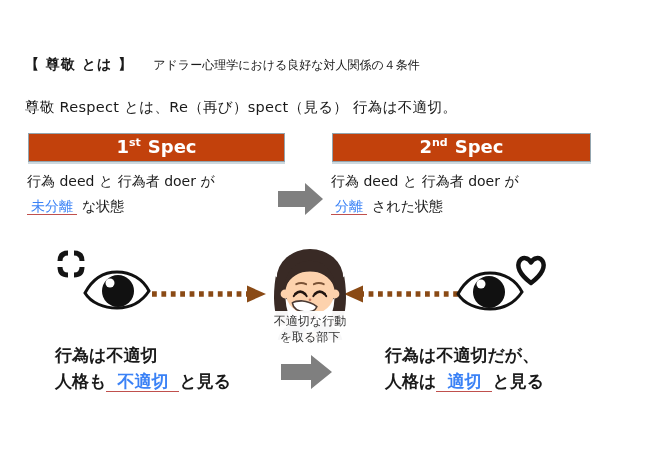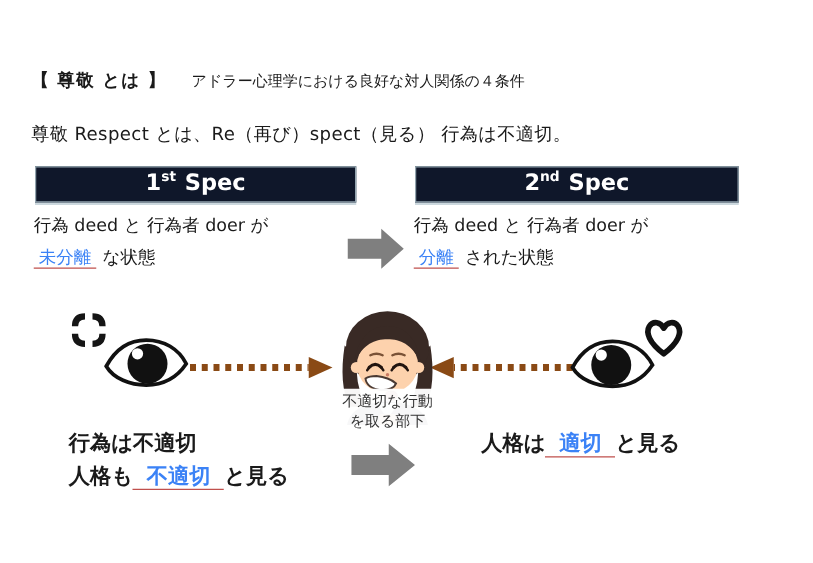--- a/index.html
+++ b/index.html
@@ -7,21 +7,21 @@
   .slide{position:relative;width:650px;height:450px;background:#fff;overflow:hidden;}
   .abs{position:absolute;}
 
   .title{left:25px;top:54px;white-space:nowrap;}
   .title .em{font-size:14px;font-weight:bold;letter-spacing:1px;}
   .title .rest{font-size:12px;margin-left:20px;}
 
   .subtitle{left:25px;top:98px;font-size:14.5px;letter-spacing:.3px;white-space:nowrap;}
 
   .bar{
-    height:27px;background:#0f172a;border:1px solid #93a5af;
+    height:27px;background:#c2410c;border:1px solid #93a5af;
     box-shadow:0 2px 0 rgba(170,190,200,.6);
     color:#fff;font-weight:bold;font-size:18px;text-align:center;line-height:26px;
   }
   .bar sup{font-size:11px;line-height:0;}
   .bar .lbl{margin-left:7px;}
 
   .state{font-size:14px;line-height:25px;white-space:nowrap;}
   .view{font-size:17px;line-height:26px;font-weight:bold;white-space:nowrap;}
   .hl{color:#3b82f6;border-bottom:1.5px solid #c0504d;padding:0 4px;}
   .hl.wide{padding:0 11px;}
@@ -161,16 +161,17 @@
     <div><span>人格も</span><span class="hl wide">不適切</span><span>と見る</span></div>
   </div>
 
   <div class="abs" style="left:281px;top:354px;">
     <svg width="52" height="36" viewBox="0 0 52 36">
         <polygon points="0,10 30,10 30,1 51,18 30,35 30,26 0,26" fill="#7f7f7f"></polygon>
       </svg>
   </div>
 
   <div class="abs view" style="left:385px;top:342px;">
+    <div>行為は不適切だが、</div>
     <div><span>人格は</span><span class="hl wide">適切</span><span>と見る</span></div>
   </div>
 
 </div>
 
 </body></html>

